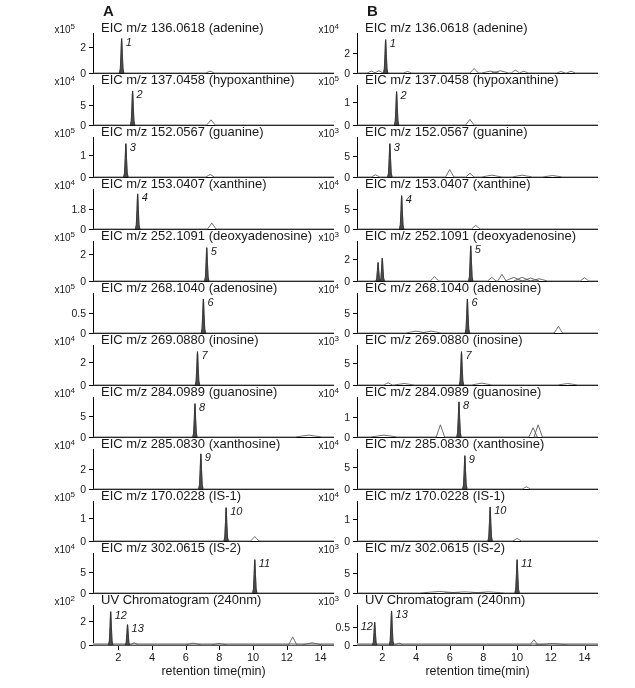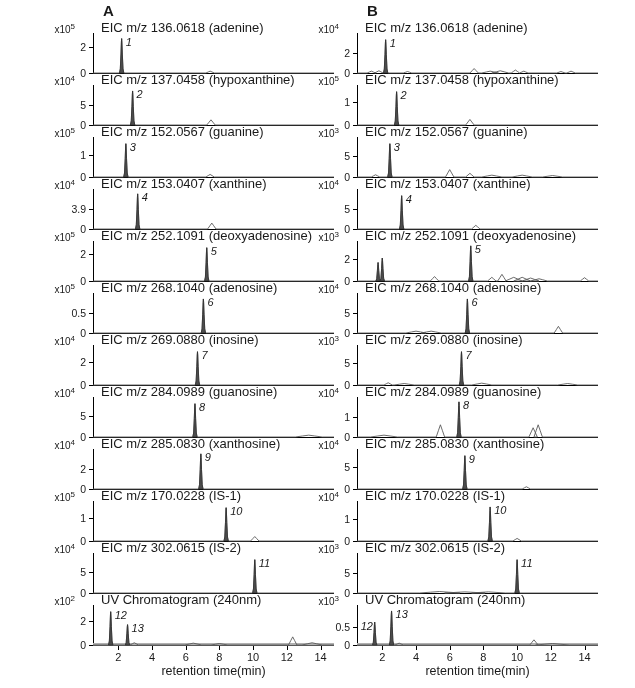--- a/index.html
+++ b/index.html
@@ -60,21 +60,21 @@
       <div class="tickmark" style="left: 89px; top: 177px; width: 4px; height: 1px;"></div>
       <svg class="trace" width="241" height="41" style="left: 93px; top: 137px;">
         <line x1="0.5" y1="0" x2="0.5" y2="40" stroke="#000000" stroke-width="1"></line>
         <line x1="0" y1="40.5" x2="241" y2="40.5" stroke="#000000" stroke-width="1"></line>
         <path d="M0,40L30.67,40.00L31.52,36.00L32.19,21.68L32.61,10.03L32.86,6.70L33.12,10.03L33.54,21.68L34.21,36.00L35.05,40.00L112.92,40.00L115.23,38.58L117.13,37.41L119.03,38.58L121.34,40.00L241,40" fill="none" stroke="#5a5a5a" stroke-width="0.9"></path>
         <path d="M30.67,40L30.67,40.00L31.52,36.00L32.19,21.68L32.61,10.03L32.86,6.70L33.12,10.03L33.54,21.68L34.21,36.00L35.05,40.00Z" fill="#4d4d4d" stroke="#2b2b2b" stroke-width="0.7"></path>
       </svg>
       <div class="pknum" style="left: 129.864px; top: 140.7px;">3</div>
       <div class="ptitle" style="left: 101px; top: 178px;">EIC m/z 153.0407 (xanthine)</div>
       <div class="yscale" style="left: 35px; top: 177px; width: 40px;"><span>x10</span><sup>4</sup></div>
-      <div class="ytick" style="left: 53px; top: 202.65px; width: 33px;">3.9</div>
+      <div class="ytick" style="left: 53px; top: 202.65px; width: 33px;">1.8</div>
       <div class="tickmark" style="left: 89px; top: 208.65px; width: 4px; height: 1px;"></div>
       <div class="ytick" style="left: 53px; top: 223px; width: 33px;">0</div>
       <div class="tickmark" style="left: 89px; top: 229px; width: 4px; height: 1px;"></div>
       <svg class="trace" width="241" height="41" style="left: 93px; top: 189px;">
         <line x1="0.5" y1="0" x2="0.5" y2="40" stroke="#000000" stroke-width="1"></line>
         <line x1="0" y1="40.5" x2="241" y2="40.5" stroke="#000000" stroke-width="1"></line>
         <path d="M0,40L42.47,40.00L43.31,35.78L43.99,20.67L44.41,8.37L44.66,4.85L44.91,8.37L45.33,20.67L46.01,35.78L46.85,40.00L114.60,40.00L116.92,36.74L118.81,34.08L120.71,36.74L123.03,40.00L241,40" fill="none" stroke="#5a5a5a" stroke-width="0.9"></path>
         <path d="M42.47,40L42.47,40.00L43.31,35.78L43.99,20.67L44.41,8.37L44.66,4.85L44.91,8.37L45.33,20.67L46.01,35.78L46.85,40.00Z" fill="#4d4d4d" stroke="#2b2b2b" stroke-width="0.7"></path>
       </svg>
       <div class="pknum" style="left: 141.661px; top: 190.85px;">4</div>

